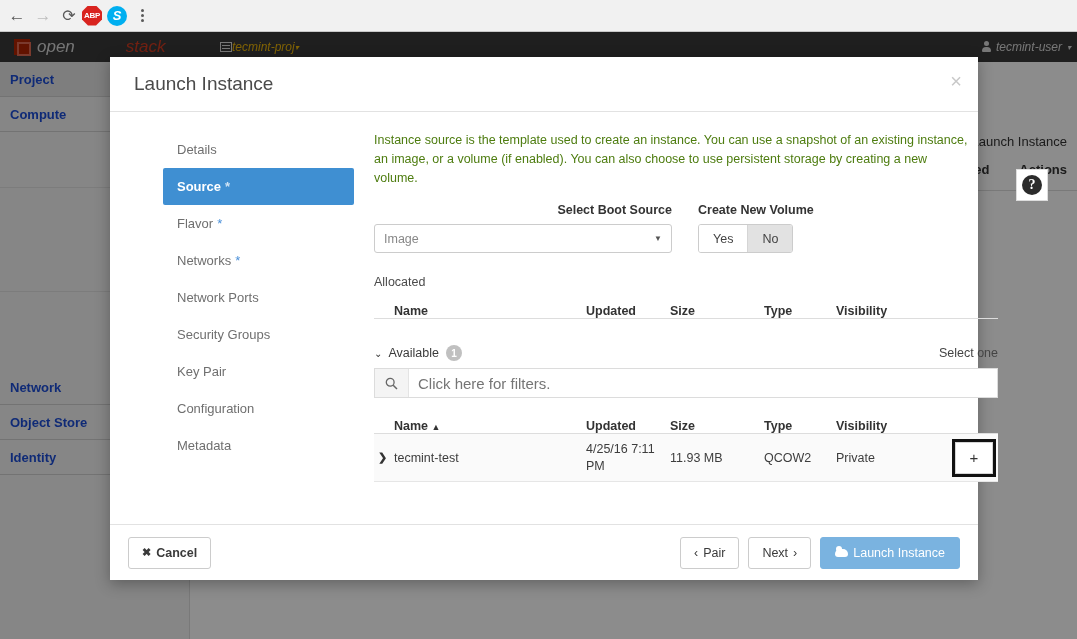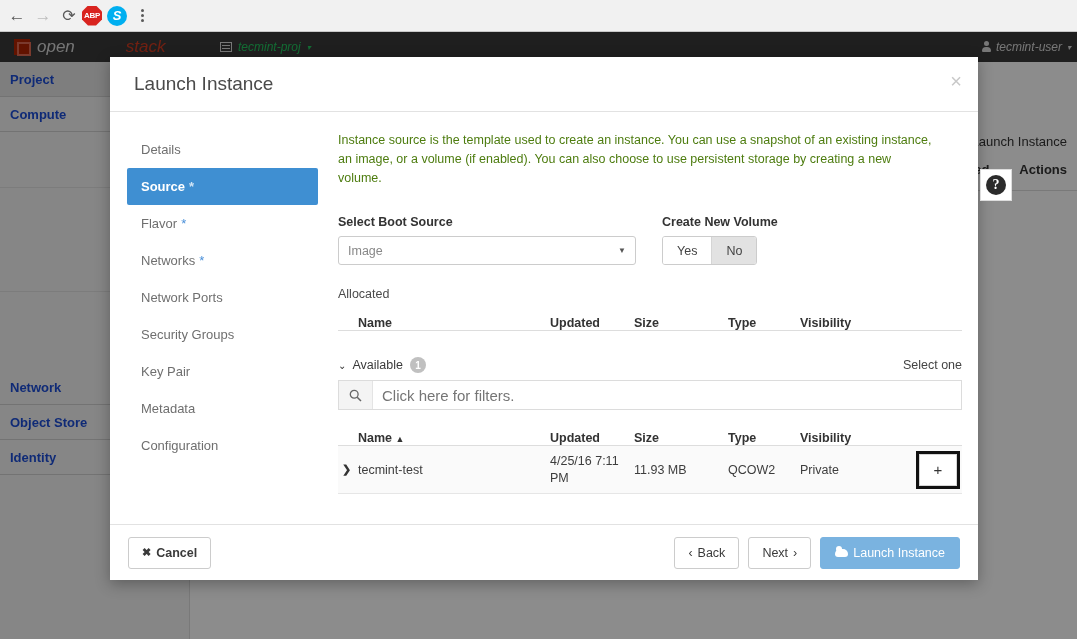--- a/index.html
+++ b/index.html
@@ -118,22 +118,22 @@
     content: ""; position: absolute;
     left: 3px; top: 3px; width: 10px; height: 10px;
     border: 2px solid #e06a52;
   }
   .logo-open { color: #d6d6d6; }
   .logo-stack { color: #d03b20; margin-left: 44px; }
 
   #proj-switcher {
     position: absolute; left: 220px; top: 0;
     height: 30px;
-    display: flex; align-items: center; gap: 6px;
-    color: #22c55e; font-size: 12px;
+    display: flex; align-items: center; gap: 0;
+    color: #eab308; font-size: 12px;
   }
   #proj-icon {
     width: 12px; height: 10px;
     border: 1.5px solid #d9d9d9;
     position: relative;
     flex: none;
   }
   #proj-icon::after {
     content: ""; position: absolute; left: 1px; top: 2px;
     width: 8px; height: 1px; background: #d9d9d9;
@@ -233,20 +233,21 @@
   #modal-title { font-size: 19px; color: #4a4a4a; }
   #modal-close {
     position: absolute; right: 16px; top: 14px;
     font-size: 20px; color: #c8c8c8; line-height: 1;
   }
 
   #modal-body {
     position: absolute; left: 0; top: 56px;
     width: 805px; height: 410px;
     display: flex;
+    padding-left: 36px;
   }
   #wizard-nav {
     width: 218px;
     padding-top: 18px;
     flex: none;
   }
   .nav-item {
     height: 37px;
     margin: 0 10px 0 17px;
     padding: 0 14px;
@@ -284,21 +285,21 @@
   }
   #help-circle {
     width: 20px; height: 20px; border-radius: 50%;
     background: #2b2b2b; color: #ffffff;
     font-size: 14px; font-weight: bold;
     display: flex; align-items: center; justify-content: center;
     font-family: "Liberation Serif", serif;
   }
 
   #source-row {
-    display: flex; margin-top: 28px;
+    display: flex; margin-top: 16px; text-align: right;
   }
   .field-label {
     font-size: 12.5px; font-weight: bold; color: #333;
     margin-bottom: 7px;
   }
   #boot-source-select {
     width: 298px; height: 29px;
     border: 1px solid #cccccc;
     border-radius: 3px;
     background: #ffffff;
@@ -553,24 +554,24 @@
       <div class="nav-item">
         <span>Network Ports</span>
       </div>
       <div class="nav-item">
         <span>Security Groups</span>
       </div>
       <div class="nav-item">
         <span>Key Pair</span>
       </div>
       <div class="nav-item">
+        <span>Configuration</span>
+      </div>
+      <div class="nav-item">
         <span>Metadata</span>
-      </div>
-      <div class="nav-item">
-        <span>Configuration</span>
       </div>
     </div>
 
     <div id="wizard-main">
 
       <div id="intro-text">Instance source is the template used to create an instance. You can use a snapshot of an existing instance, an image, or a volume (if enabled). You can also choose to use persistent storage by creating a new volume.</div>
 
       <div id="help-btn">
         <span id="help-circle">?</span>
       </div>
@@ -655,21 +656,21 @@
   </div>
 
   <div id="modal-footer">
     <div class="btn" id="cancel-btn">
       <span style="font-size:11px">✖</span>
       <span>Cancel</span>
     </div>
     <div id="footer-right">
       <div class="btn">
         <span>‹</span>
-        <span>Back</span>
+        <span>Pair</span>
       </div>
       <div class="btn">
         <span>Next</span>
         <span>›</span>
       </div>
       <div class="btn" id="launch-btn">
         <span id="launch-cloud"></span>
         <span>Launch Instance</span>
       </div>
     </div>

